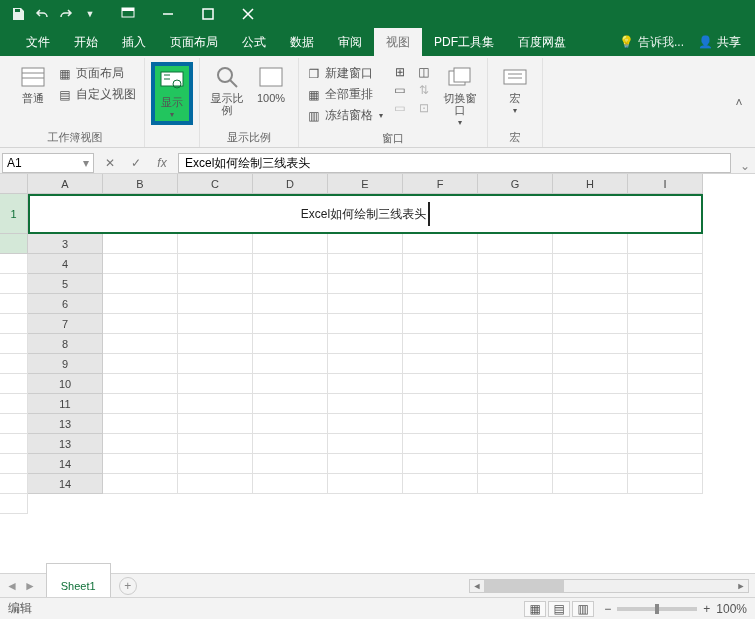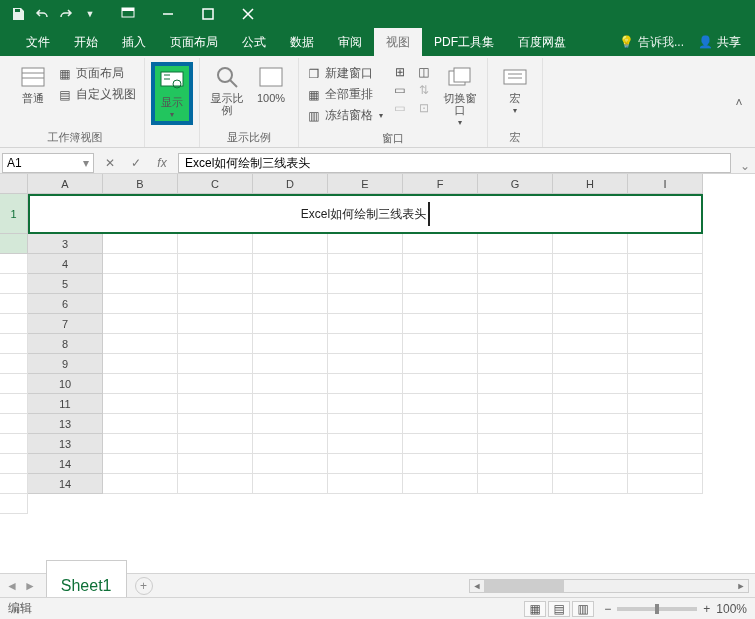--- a/index.html
+++ b/index.html
@@ -40,21 +40,21 @@
 .grid{display:grid;grid-template-columns:28px repeat(9,75px);grid-auto-rows:20px}
 .corner{background:#e6e6e6;border-right:1px solid #ccc;border-bottom:1px solid #ccc}
 .colh{background:#e6e6e6;border-right:1px solid #ccc;border-bottom:1px solid #ccc;display:flex;align-items:center;justify-content:center;color:#444;font-size:11px}
 .rowh{background:#e6e6e6;border-right:1px solid #ccc;border-bottom:1px solid #ccc;display:flex;align-items:center;justify-content:center;color:#444;font-size:11px}
 .cell{border-right:1px solid #e0e0e0;border-bottom:1px solid #e0e0e0;background:#fff}
 .merged{grid-column:2/11;grid-row:2/4;border:2px solid #0f7038;background:#fff;display:flex;align-items:center;justify-content:center;font-size:20px;color:#222;position:relative}
 .cursor{border-right:2px solid #222;height:24px;width:0;display:inline-block;margin-left:2px}
 .rowh.sel{background:#d4e8d8;color:#0f7038}
 .sheettabs{height:24px;background:#f3f3f3;border-top:1px solid #d4d4d4;display:flex;align-items:center;padding:0 6px}
 .navsheet{display:flex;gap:6px;color:#999;padding-right:10px}
-.sheettab{background:#fff;border:1px solid #ccc;border-bottom:none;padding:16px 14px;font-size:16px;color:#0f7038}
+.sheettab{background:#fff;border:1px solid #ccc;border-bottom:none;padding:16px 14px;font-size:11px;color:#0f7038}
 .addsheet{margin-left:8px;width:18px;height:18px;border:1px solid #ccc;border-radius:50%;display:flex;align-items:center;justify-content:center;color:#888}
 .hscroll{margin-left:auto;width:280px;height:14px;display:flex;align-items:center;background:#f0f0f0;border:1px solid #ccc}
 .hsbtn{width:14px;height:12px;display:flex;align-items:center;justify-content:center;color:#777;font-size:9px}
 .hstrack{flex:1;position:relative;height:12px}
 .hsthumb{position:absolute;left:0;width:80px;height:12px;background:#cdcdcd}
 .status{height:22px;background:#f3f3f3;border-top:1px solid #d4d4d4;display:flex;align-items:center;padding:0 8px;color:#555;font-size:11px}
 .viewbtns{margin-left:auto;display:flex;gap:2px;align-items:center}
 .vbtn{width:22px;height:16px;border:1px solid #ccc;display:flex;align-items:center;justify-content:center;background:#f9f9f9}
 .zoom{display:flex;align-items:center;gap:6px;margin-left:10px}
 .zslider{width:80px;height:4px;background:#ccc;position:relative}

